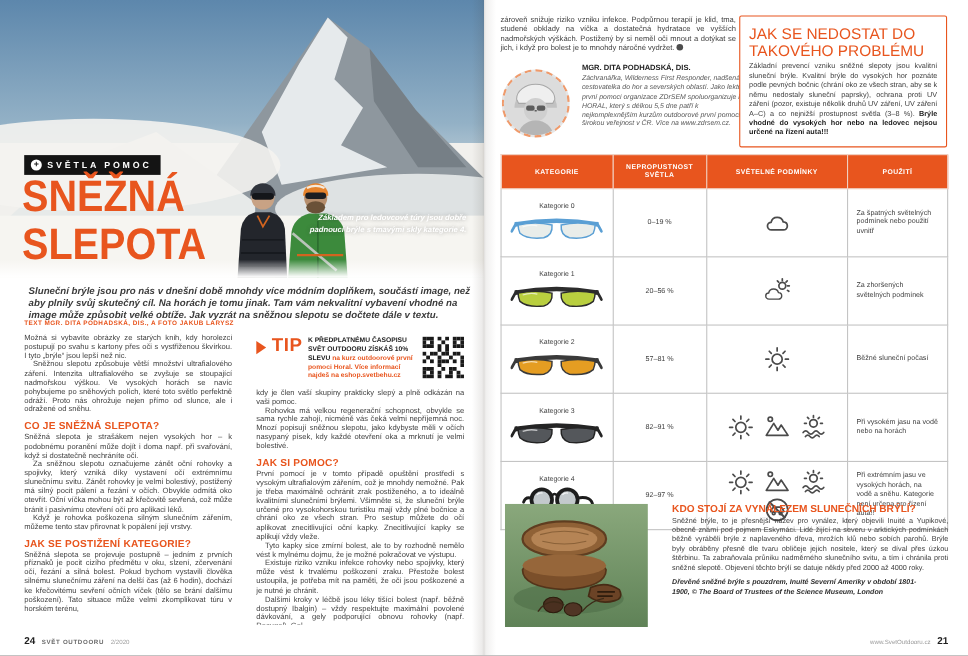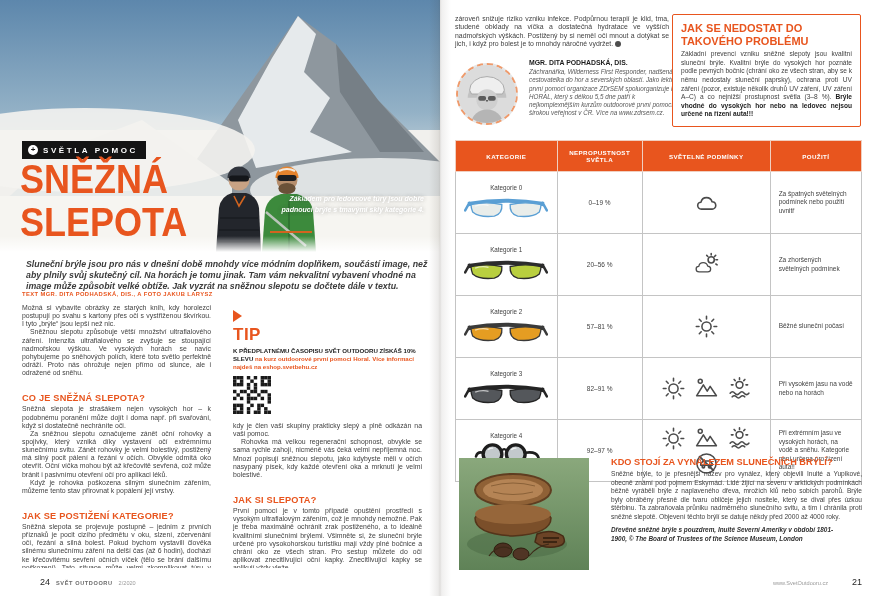--- a/index.html
+++ b/index.html
@@ -24,47 +24,47 @@
                   font-size:7px; font-weight:700; font-style:italic; line-height:1.5;
                   text-shadow:0 0 4px rgba(60,60,60,.45); }
   .intro { position:absolute; left:22px; top:255px; width:402px; margin:4px; font-size:8.8px; font-weight:700;
            font-style:italic; color:#3c3c3c; line-height:1.25; }
   .byline { position:absolute; left:22px; top:291px; font-size:5.8px; font-weight:700; color:var(--accent);
             letter-spacing:.4px; }
   .columns { position:absolute; left:22px; top:304px; width:400px; height:264px; display:flex; gap:22px; overflow:hidden; }
   .col { width:189px; font-size:6.9px; line-height:1.18; text-align:justify; }
   .col p { margin:0; }
   .col p.ind { text-indent:8px; }
-  .sect { color:var(--accent); font-size:9.2px; font-weight:800; margin:16px 0 2px; letter-spacing:.2px; line-height:1.1; }
-  .tip-box { display:flex; gap:5px; align-items:flex-start; margin:2px 0 8px;flex-direction:column; }
+  .sect { color:var(--accent); font-size:9.2px; font-weight:800; margin:5px 0 2px; letter-spacing:.2px; line-height:1.1; }
+  .tip-box { display:flex; gap:5px; align-items:flex-start; margin:2px 0 8px; }
   .tip-arrow { width:0; height:0; border-left:9px solid var(--accent); border-top:6px solid transparent;
                border-bottom:6px solid transparent; margin-top:4px; flex:none; }
   .tip-label { color:var(--accent); font-weight:800; font-size:17px; line-height:.9; letter-spacing:.5px; flex:none; }
   .tip-text { flex:1; margin:0; font-size:6.1px; line-height:1.3; text-align:left; }
   .tip-text strong { color:#1b1b1b; }
   .tip-rest { color:var(--accent); font-weight:600; }
   .qr { width:38px; height:38px; flex:none; }
   .footer { position:absolute; bottom:9px; display:flex; align-items:baseline; gap:6px; }
   .footer-l { left:22px; } .footer-r { right:18px; }
-  .pagenum { font-weight:400; font-size:9px; color:#1f1f1f;margin-left:18px; }
+  .pagenum { font-weight:700; font-size:9px; color:#1f1f1f; }
   .mag { font-size:5.6px; font-weight:700; letter-spacing:.6px; color:#6a6a6a; }
   .issue, .site { font-size:5.6px; color:#9a9a9a; }
 
   
   .cont { position:absolute; left:15px; top:15px; width:214px; margin:0; font-size:6.9px; line-height:1.22; text-align:justify; }
   .endmark { display:inline-block; width:6px; height:6px; border-radius:50%; background:#4d4d4d; margin-left:2px; vertical-align:-1px; }
   .bio { position:absolute; left:15px; top:59px; width:230px; }
   .avatar { position:absolute; left:1px; top:4px; width:62px; height:62px; border-radius:50%;
             border:2px dashed #ef9a6b; box-sizing:border-box; overflow:hidden; background:#e6e6e6; }
   .avatar svg { display:block; width:100%; height:100%; }
   .bio-name { margin-left:74px; font-size:6.9px; font-weight:800; color:#1c1c1c; }
   .bio-text { margin-left:74px; margin-top:2px; font-size:6.3px; font-style:italic; color:#575757; line-height:1.32; }
   .prevention { position:absolute; left:232px; top:14px; width:171px; border:1.5px solid var(--accent);
                 border-radius:2px; padding:7px 8px; background:#fff; }
-  .prev-title { margin:0 0 3px; color:var(--accent); font-size:11px; font-weight:700; line-height:1.15; }
+  .prev-title { margin:0 0 3px; color:var(--accent); font-size:14px; font-weight:400; line-height:1.15; }
   .prev-body { margin:0; font-size:6.6px; line-height:1.3; text-align:justify; }
   .prev-body strong { color:#1b1b1b; }
   .glasses-table { position:absolute; left:15px; top:140px; width:407px; border-collapse:collapse; table-layout:fixed; }
   .glasses-table th { background:var(--accent); color:#fff; font-size:6.2px; font-weight:700; letter-spacing:.4px;
                       padding:8px 2px; border:1px solid #f0cfc0; }
   .glasses-table td { border:1px solid #c4c4c4; height:57px; vertical-align:middle; background:#fff; }
   td.cat { text-align:center; font-size:6.3px; padding-top:3px; }
   .cat-label { display:block; margin-bottom:1px; }
   .glasses svg { width:84px; height:30px; display:inline-block; }
   td.trans { text-align:center; font-size:6.5px; }
@@ -223,21 +223,21 @@
                 <rect x="6.91" y="34.55" width="3.45" height="3.45" fill="#1a1a1a"></rect>
                 <rect x="13.82" y="34.55" width="3.45" height="3.45" fill="#1a1a1a"></rect>
                 <rect x="20.73" y="34.55" width="3.45" height="3.45" fill="#1a1a1a"></rect>
                 <rect x="24.18" y="34.55" width="3.45" height="3.45" fill="#1a1a1a"></rect>
                 <rect x="31.09" y="34.55" width="3.45" height="3.45" fill="#1a1a1a"></rect>
                 <rect x="34.55" y="34.55" width="3.45" height="3.45" fill="#1a1a1a"></rect>
               </svg></span>
         </div>
         <p>kdy je člen vaší skupiny prakticky slepý a plně odkázán na vaši pomoc.</p>
         <p class="ind">Rohovka má velkou regenerační schopnost, obvykle se sama rychle zahojí, nicméně vás čeká velmi nepříjemná noc. Mnozí popisují sněžnou slepotu, jako kdybyste měli v očích nasypaný písek, kdy každé otevření oka a mrknutí je velmi bolestivé.</p>
-        <h3 class="sect">JAK SI SLEPOTA?</h3>
+        <h3 class="sect">JAK SI POMOC?</h3>
         <p>První pomocí je v tomto případě opuštění prostředí s vysokým ultrafialovým zářením, což je mnohdy nemožné. Pak je třeba maximálně ochránit zrak postiženého, a to ideálně kvalitními slunečními brýlemi. Všimněte si, že sluneční brýle určené pro vysokohorskou turistiku mají vždy plné bočnice a chrání oko ze všech stran. Pro sestup můžete do očí aplikovat znecitlivující oční kapky. Znecitlivující kapky se aplikují vždy vleže.</p>
         <p class="ind">Tyto kapky sice zmírní bolest, ale to by rozhodně nemělo vést k mylnému dojmu, že je možné pokračovat ve výstupu.</p>
         <p class="ind">Existuje riziko vzniku infekce rohovky nebo spojivky, který může vést k trvalému poškození zraku. Přestože bolest ustoupila, je potřeba mít na paměti, že oči jsou poškozené a je nutné je chránit.</p>
         <p class="ind">Dalšími kroky v léčbě jsou léky tišící bolest (např. běžně dostupný Ibalgin) – vždy respektujte maximální povolené dávkování, a gely podporující obnovu rohovky (např. Recugel). Gel</p>
       </div>
     </div>
 
     <div class="footer footer-l">
       <span class="pagenum">24</span>
       <span class="mag">SVĚT OUTDOORU</span>

